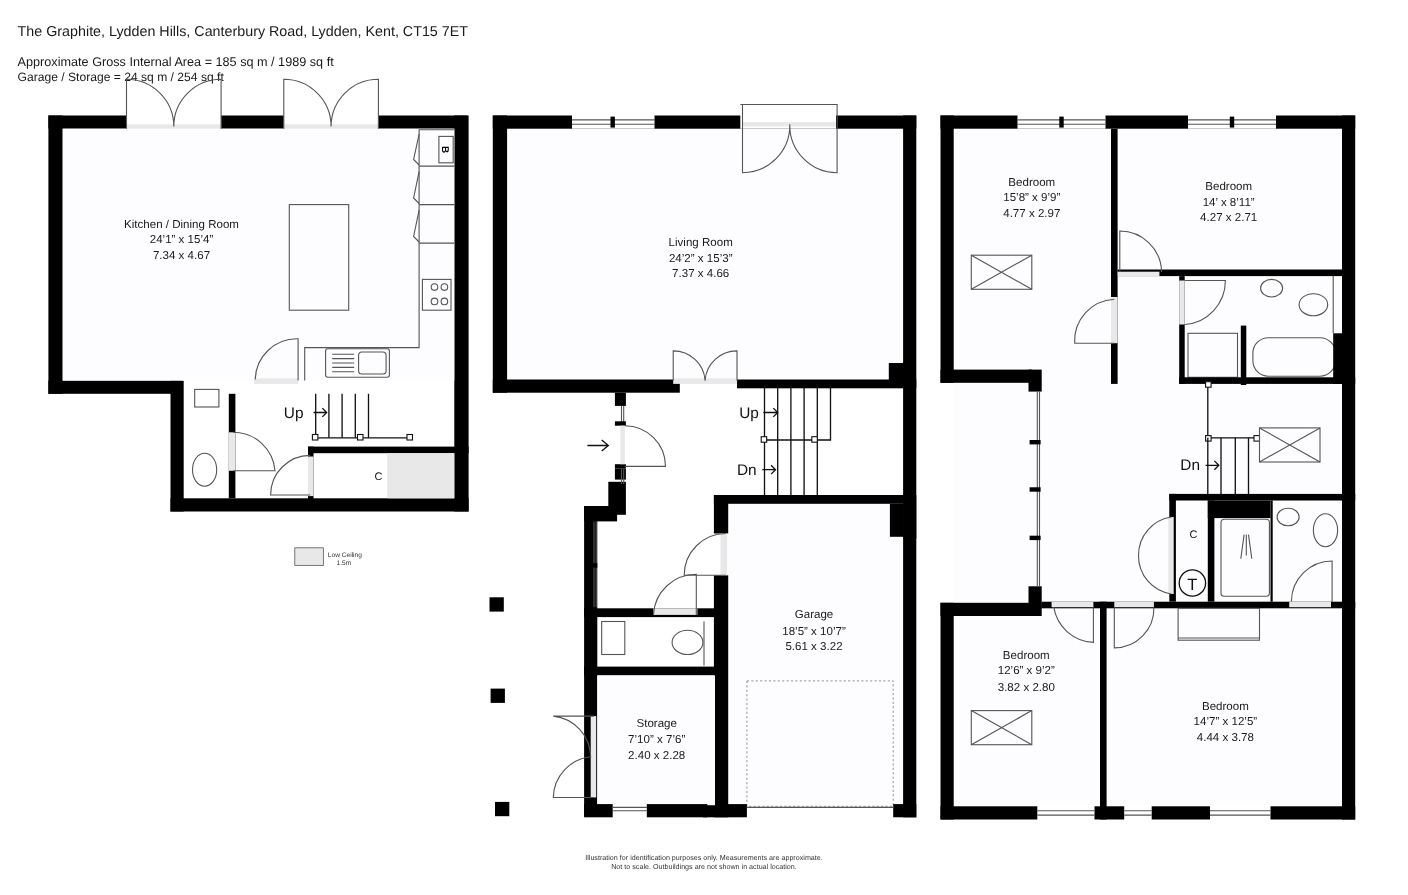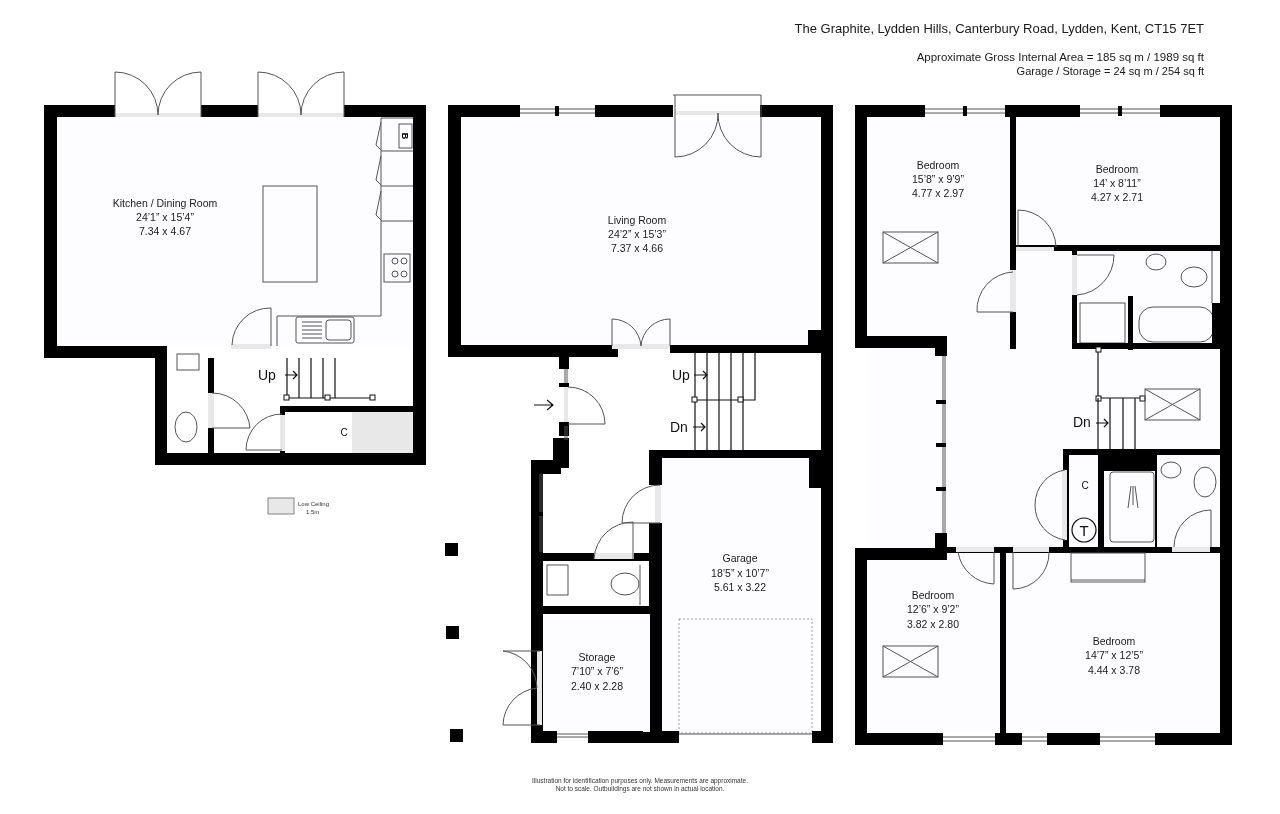--- a/index.html
+++ b/index.html
@@ -1,17 +1,17 @@
 <!DOCTYPE html>
 <html><head>
 <meta charset="utf-8">
 <style>
   html,body{margin:0;padding:0;background:#ffffff;}
   body{width:1280px;height:814px;position:relative;overflow:hidden;font-family:"Liberation Sans","DejaVu Sans",sans-serif;color:#1a1a1a;}
-  .hdr{position:absolute;left:4px;width:1200px;text-align:right;}
+  .hdr{position:absolute;left:16px;width:1200px;text-align:left;}
   .title{top:21px;font-size:13px;}
   .area1{top:51px;font-size:11.5px;}
   .area2{top:65px;font-size:11px;}
   svg{position:absolute;left:0;top:0;}
   .w{fill:#000;}
   .fl{fill:#fdfcfe;}
   .ln{fill:none;stroke:#555;stroke-width:1;}
   .dk{fill:none;stroke:#111;stroke-width:1.2;}
   .op{fill:#e8e8e8;}
   .lbl{font-family:"Liberation Sans","DejaVu Sans",sans-serif;font-size:10.5px;fill:#1a1a1a;text-anchor:middle;}

